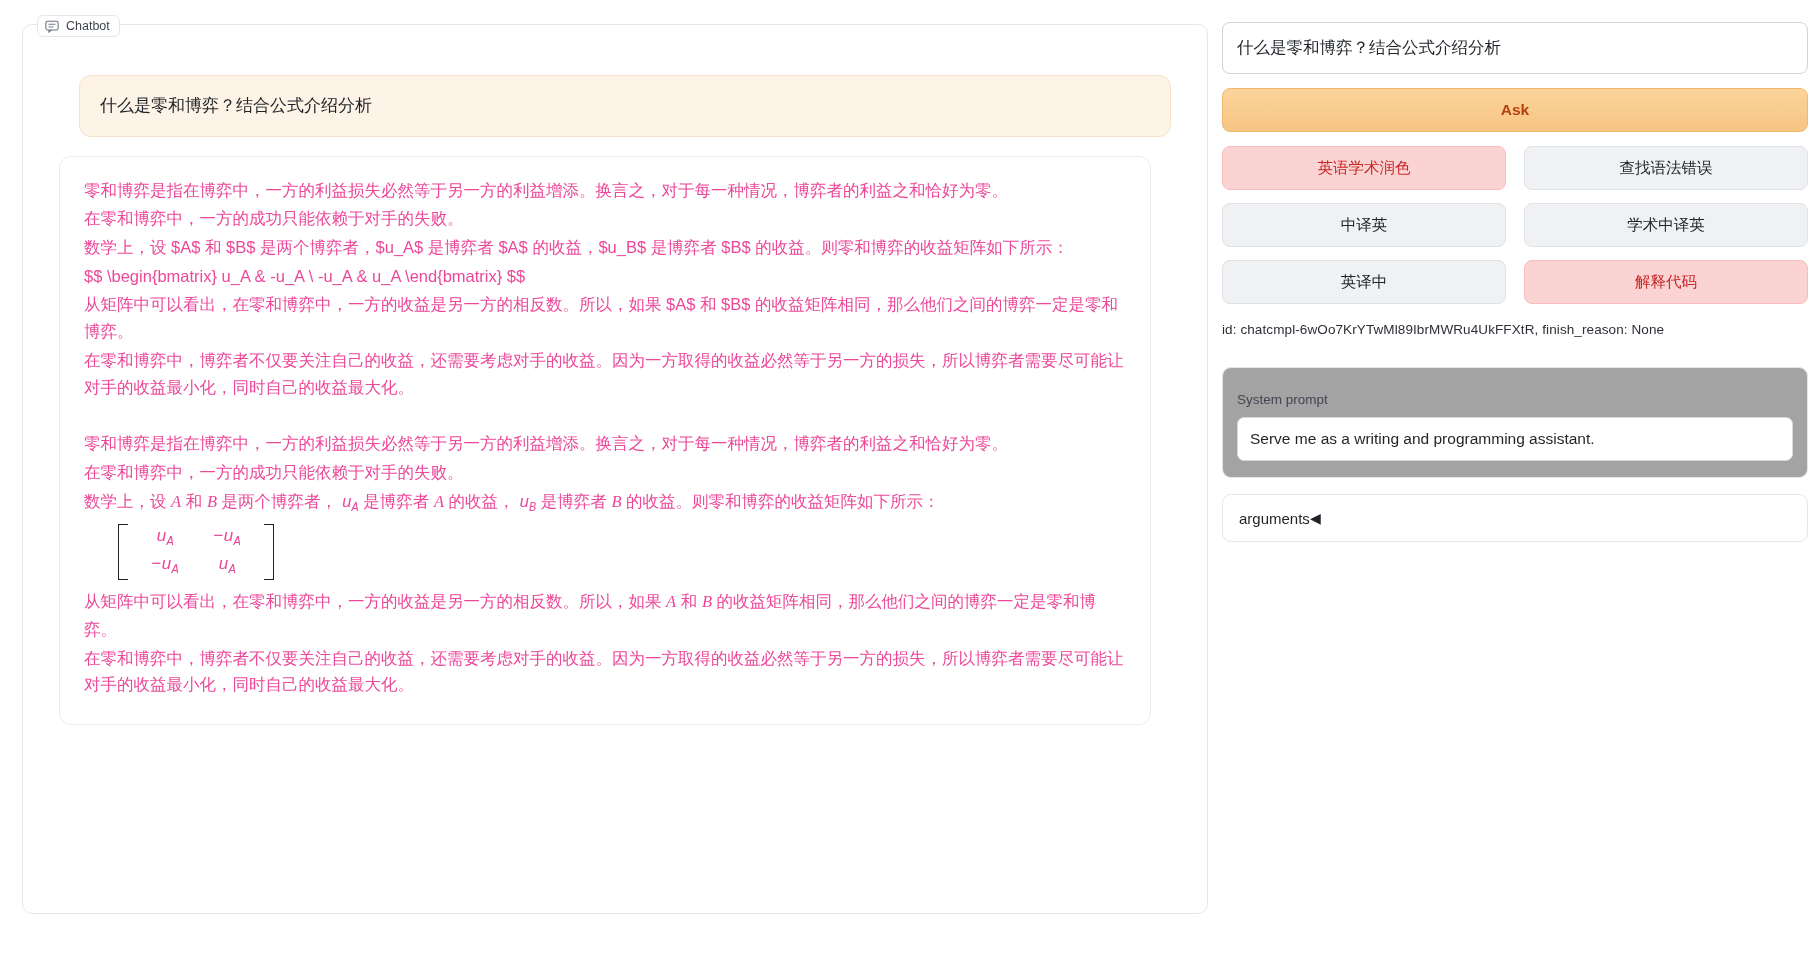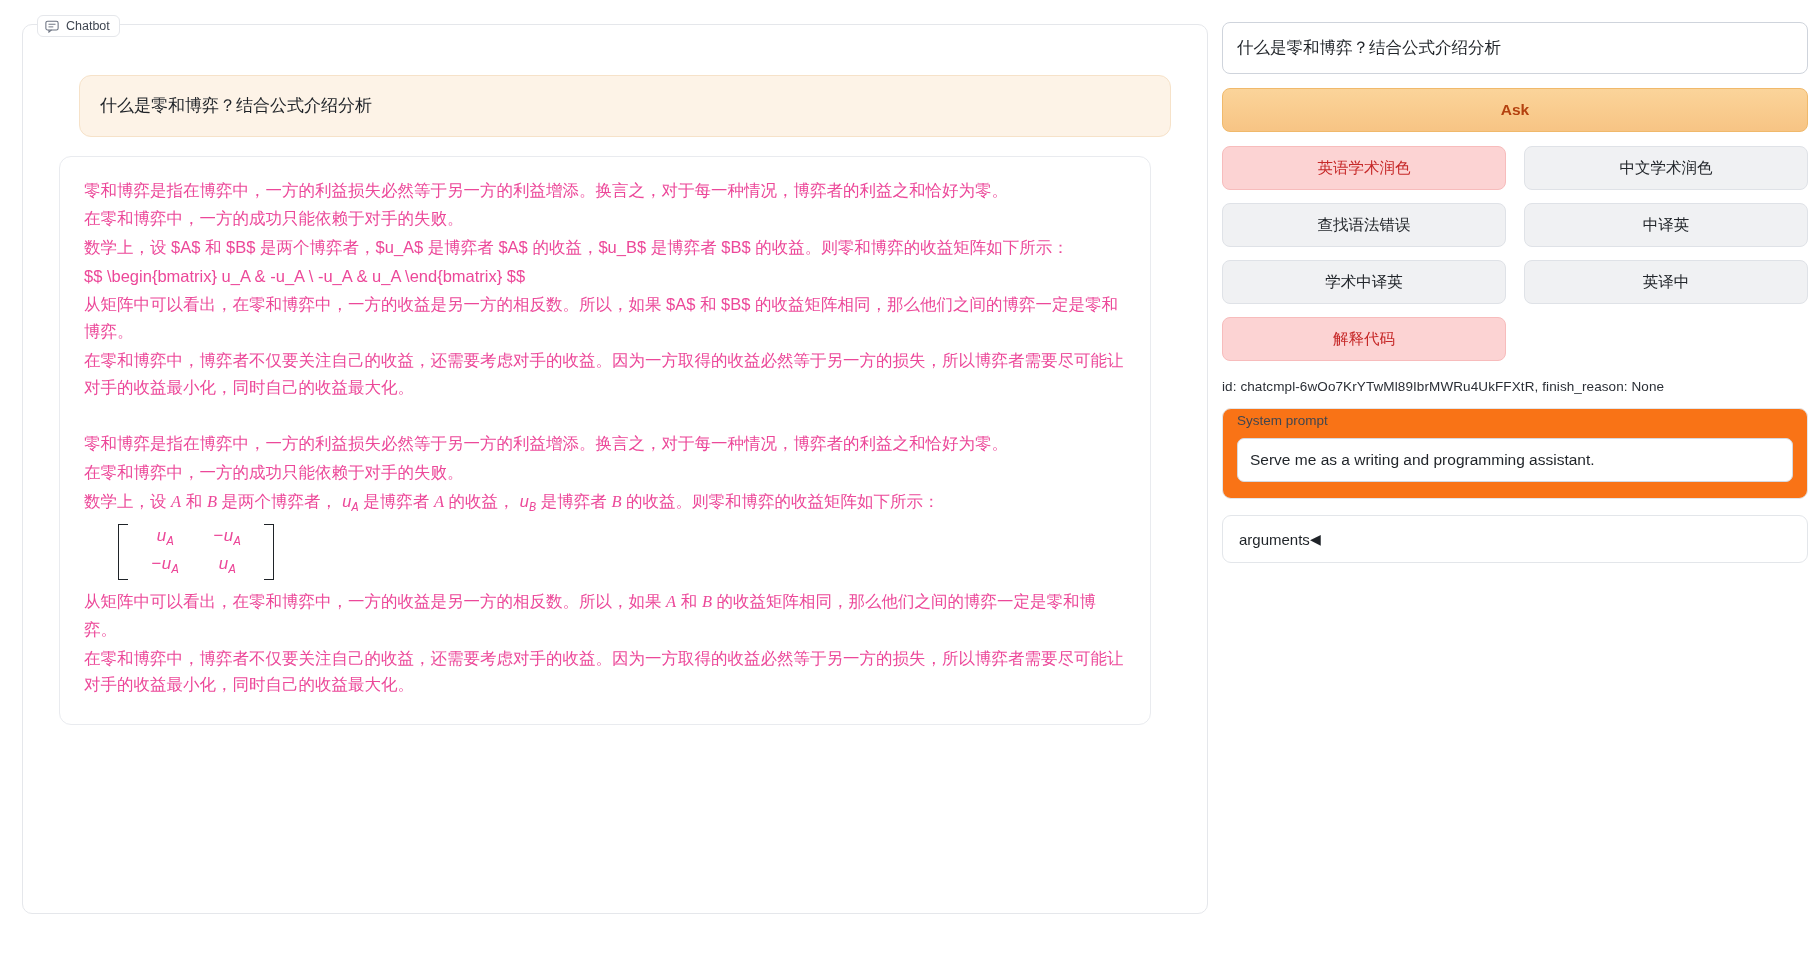--- a/index.html
+++ b/index.html
@@ -184,26 +184,26 @@
   }
 
   .status-line {
     margin-top: 18px;
     font-size: 13.5px;
     color: #2b2f36;
     letter-spacing: 0.1px;
   }
 
   .sys-box {
-    margin-top: 14px;
+    margin-top: 30px;
     width: 586px;
     border: 1px solid #e3e6ea;
     border-radius: 9px;
-    background: #f97316;
-    padding: 4px 14px 16px 14px;
+    background: #a3a3a3;
+    padding: 24px 14px 16px 14px;
   }
   .sys-label {
     font-size: 13.5px;
     color: #40464f;
     margin-bottom: 10px;
   }
   .sys-input {
     width: 100%;
     height: 44px;
     border: 1px solid #d5d9e0;
@@ -316,21 +316,20 @@
   </div>
 
   <div class="right-col">
 
     <input class="prompt-input" type="text" value="什么是零和博弈？结合公式介绍分析" style="">
 
     <button class="ask-btn">Ask</button>
 
     <div class="btn-grid">
       <button class="fn-btn pink">英语学术润色</button>
-      <button class="fn-btn grey">中文学术润色</button>
       <button class="fn-btn grey">查找语法错误</button>
       <button class="fn-btn grey">中译英</button>
       <button class="fn-btn grey">学术中译英</button>
       <button class="fn-btn grey">英译中</button>
       <button class="fn-btn pink">解释代码</button>
     </div>
 
     <div class="status-line">id: chatcmpl-6wOo7KrYTwMl89IbrMWRu4UkFFXtR, finish_reason: None</div>
 
     <div class="sys-box">

